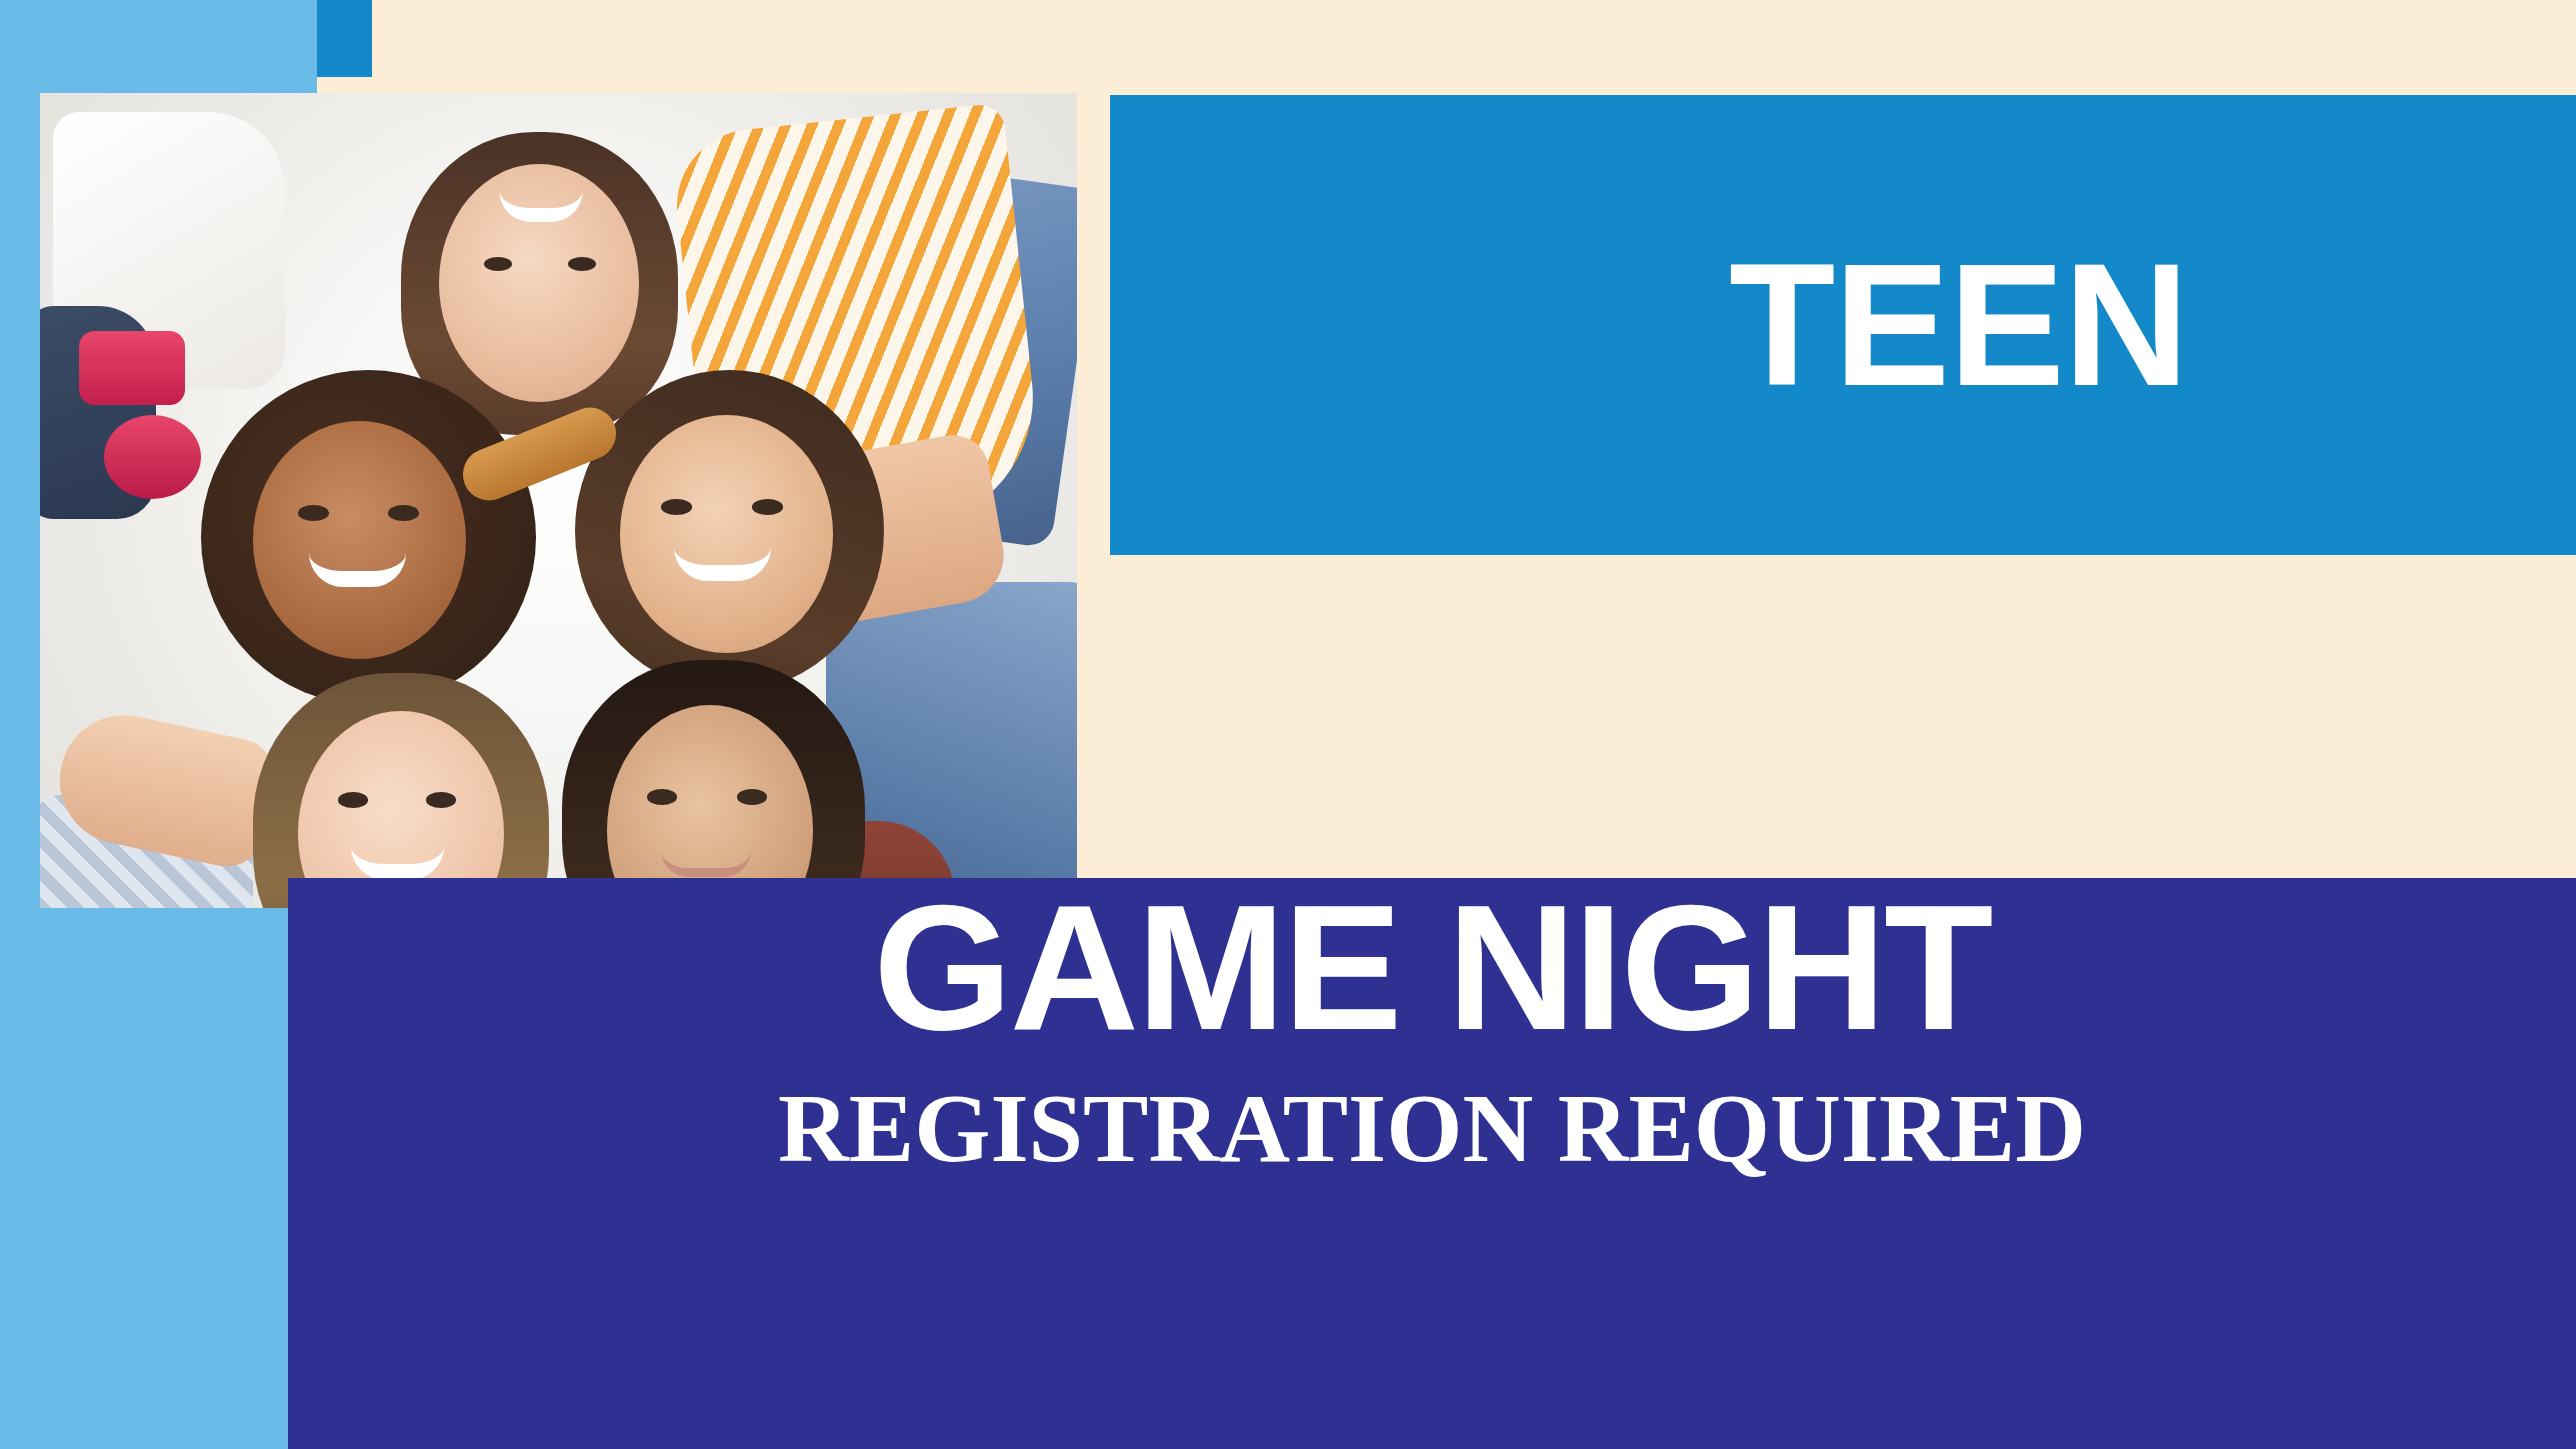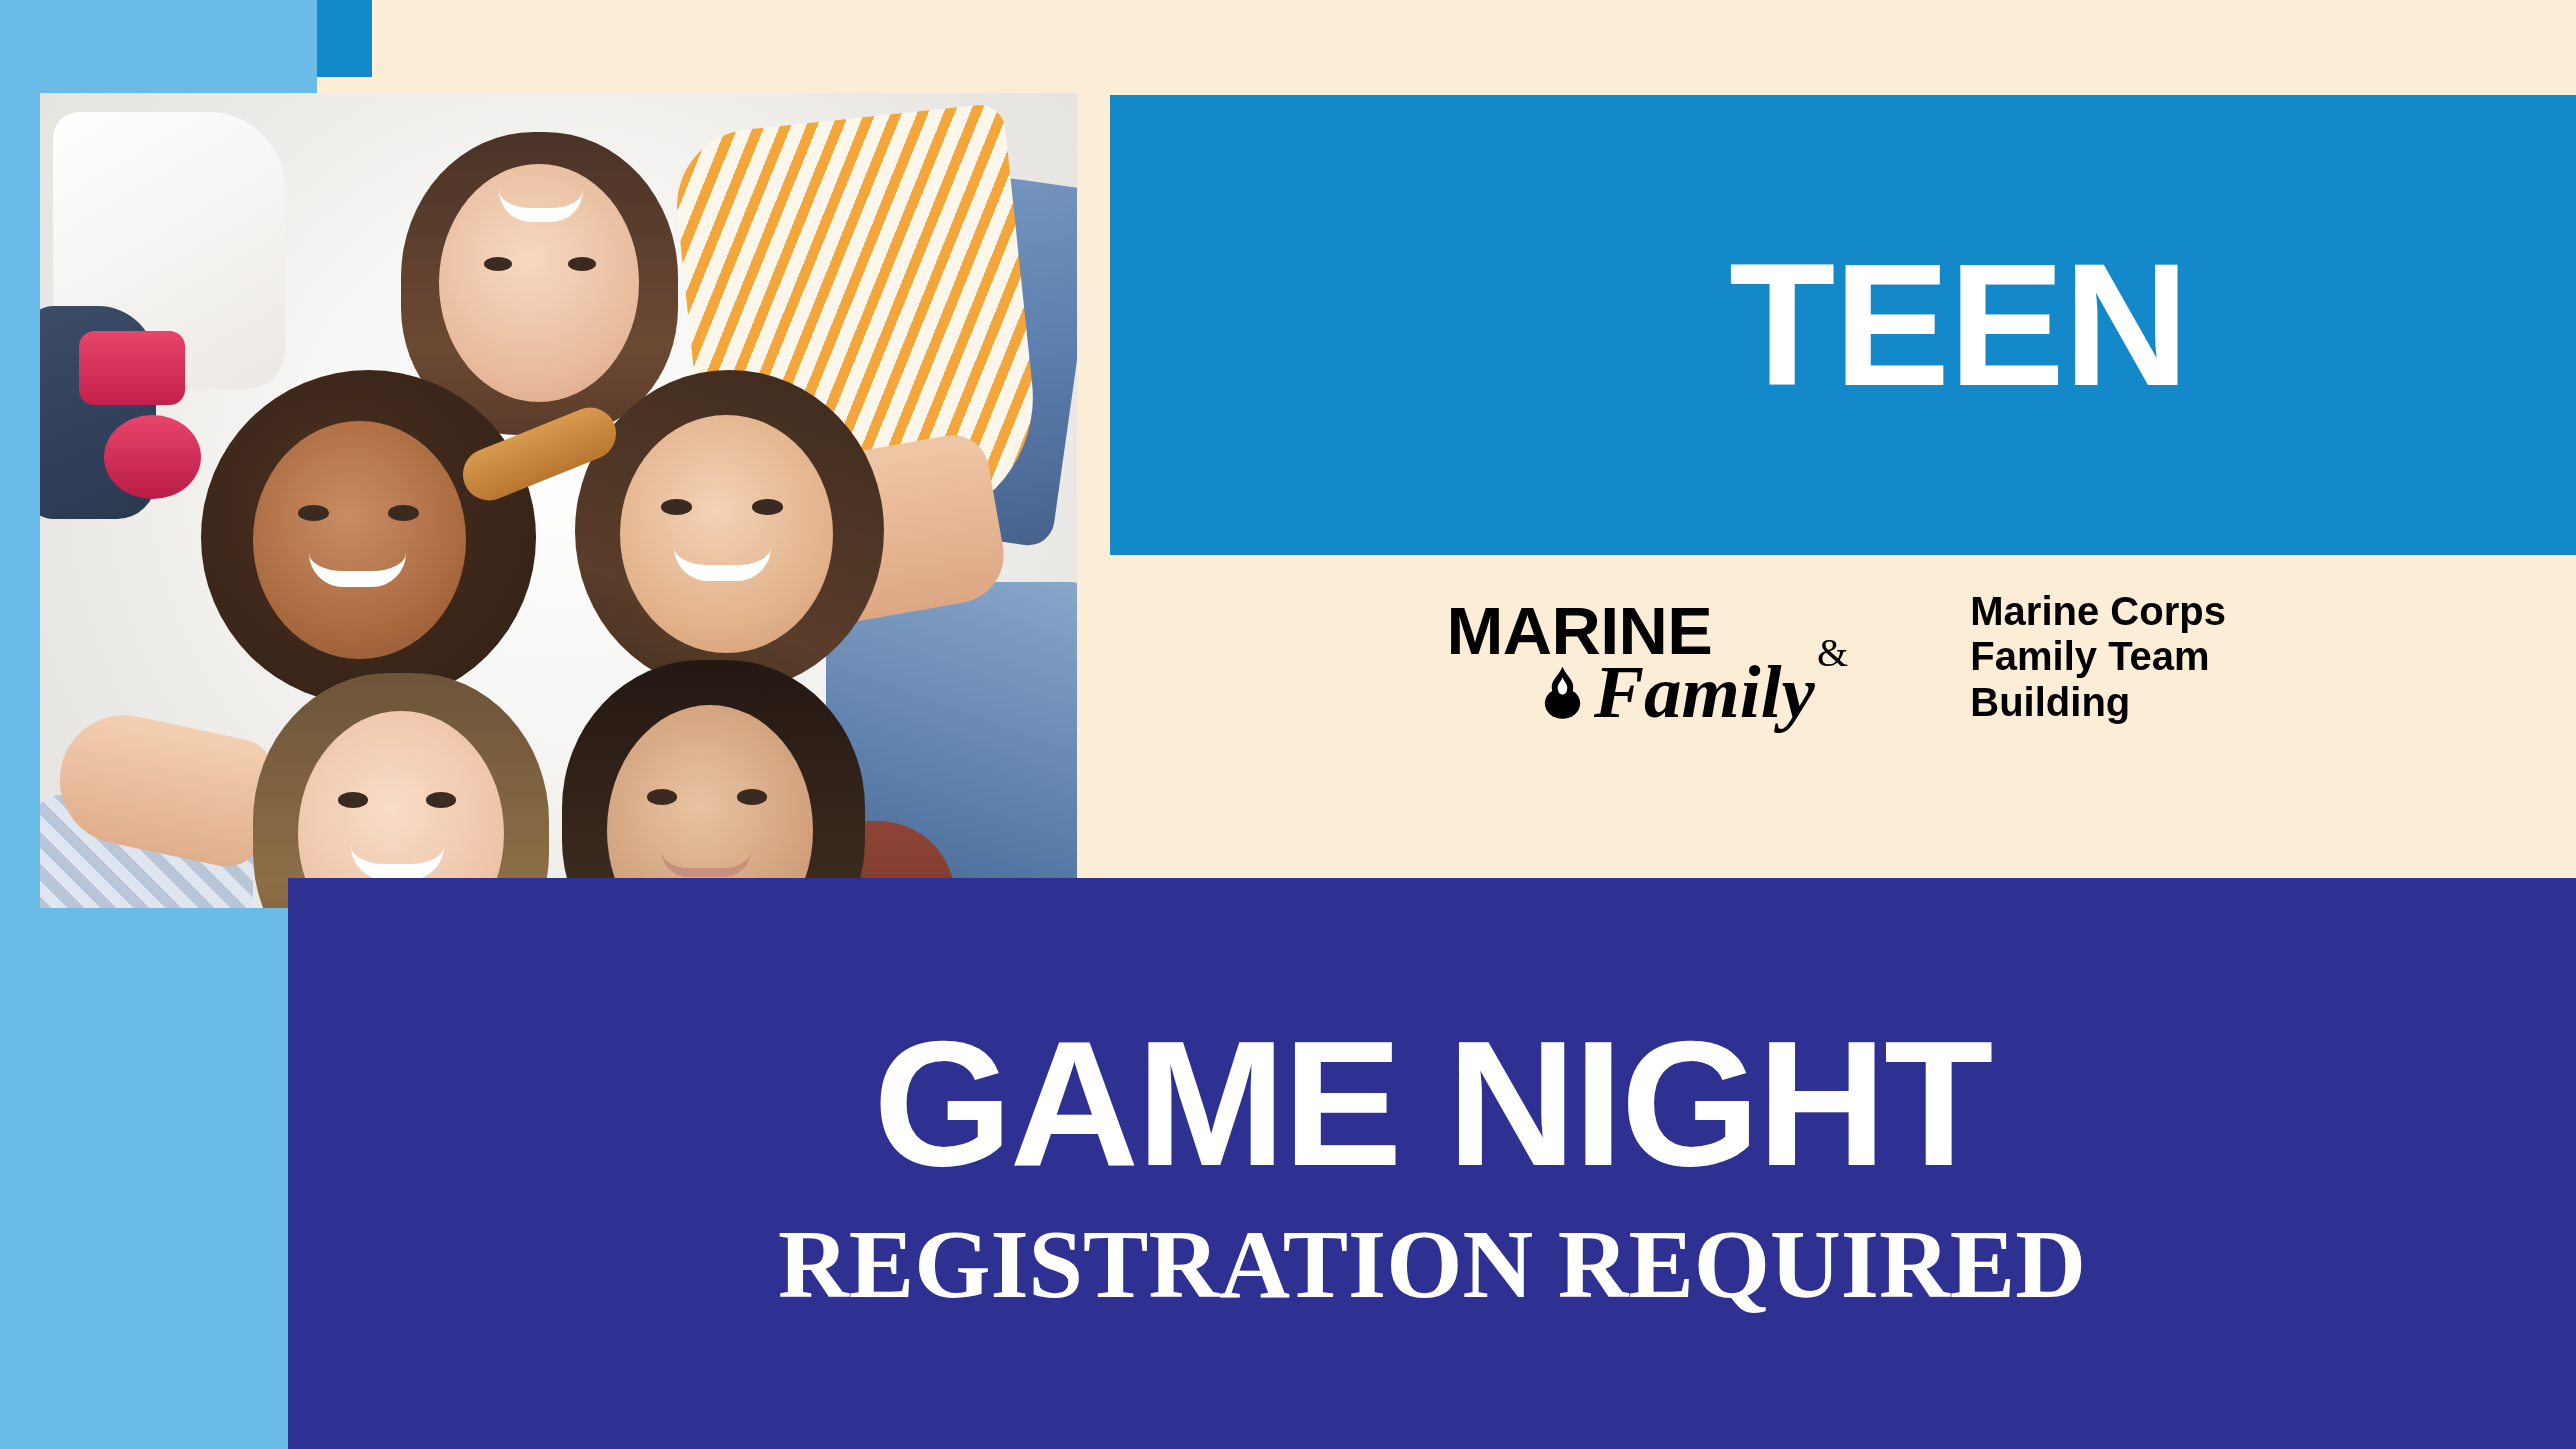--- a/index.html
+++ b/index.html
@@ -183,21 +183,20 @@
   .game-panel {
     position: absolute;
     left: 288px;
     top: 878px;
     width: 2288px;
     height: 571px;
     background: #2e3192;
     display: flex;
     flex-direction: column;
     align-items: center;
-    justify-content: center;
   }
   .game-title {
     color: #ffffff;
     font-family: "Liberation Sans", sans-serif;
     font-weight: bold;
     font-size: 179px;
     letter-spacing: -2.6px;
     line-height: 1.0;
     text-align: center;
   }
@@ -265,35 +264,20 @@
     <div class="head face-skin-5" style="left:567px; top:612px; width:206px; height:251px;"></div>
     <div class="eye" style="left:607px; top:696px; width:30px; height:15.5px;"></div>
     <div class="eye" style="left:697px; top:696px; width:30px; height:15.5px;"></div>
     <div class="smile" style="left:621px; top:757px; width:90px; border-bottom-color:#c98f7e; border-bottom-width:9px;"></div>
   </div>
 
   <div class="teen-panel">
     <div class="teen-line l1">TEEN</div>
   </div>
 
-  <div class="logo-wrap">
-    <div class="logo-mark">
-      <div class="logo-marine">MARINE</div>
-      <div class="logo-amp">&amp;</div>
-      <svg class="logo-torch" viewBox="0 0 100 100" aria-hidden="true">
-        <ellipse cx="50" cy="70" rx="30" ry="26" fill="#000000"></ellipse>
-        <path d="M50 8 C42 26 30 30 32 46 C34 60 46 62 50 62 C54 62 66 60 68 46 C70 30 58 26 50 8 Z" fill="#000000"></path>
-        <path d="M50 26 C46 36 41 38 42 46 C43 53 47 55 50 55 C53 55 57 53 58 46 C59 38 54 36 50 26 Z" fill="#ffffff"></path>
-      </svg>
-      <div class="logo-family">Family</div>
-    </div>
-    <div class="logo-text">Marine Corps
-Family Team
-Building</div>
-  </div>
 
   <div class="game-panel">
     <div class="game-title">GAME NIGHT</div>
     <div class="game-sub">REGISTRATION REQUIRED</div>
   </div>
 
 </div>
 
 
 </body></html>

